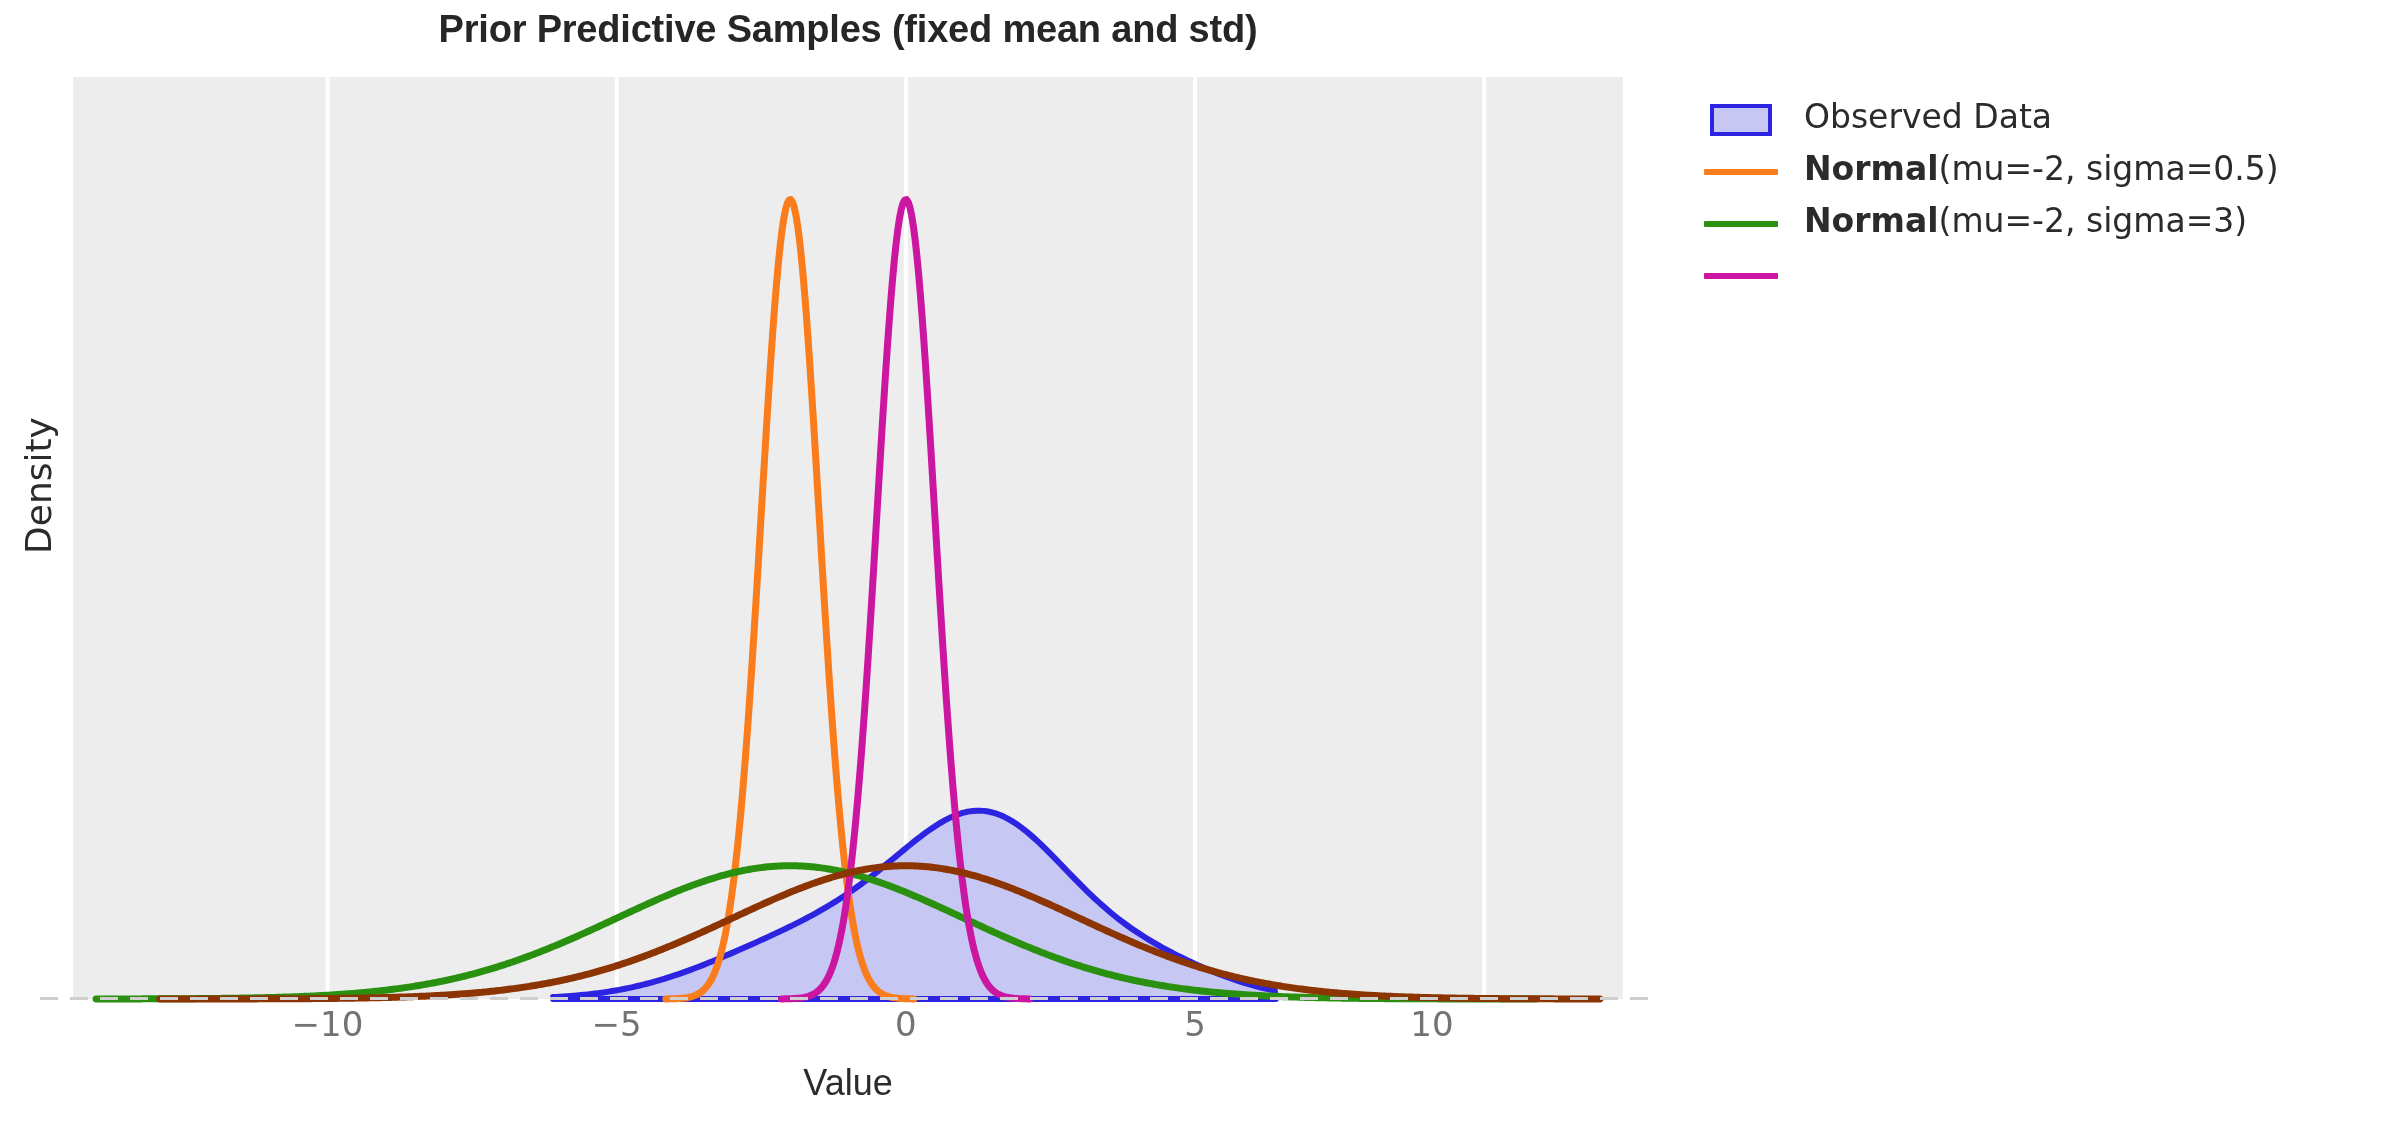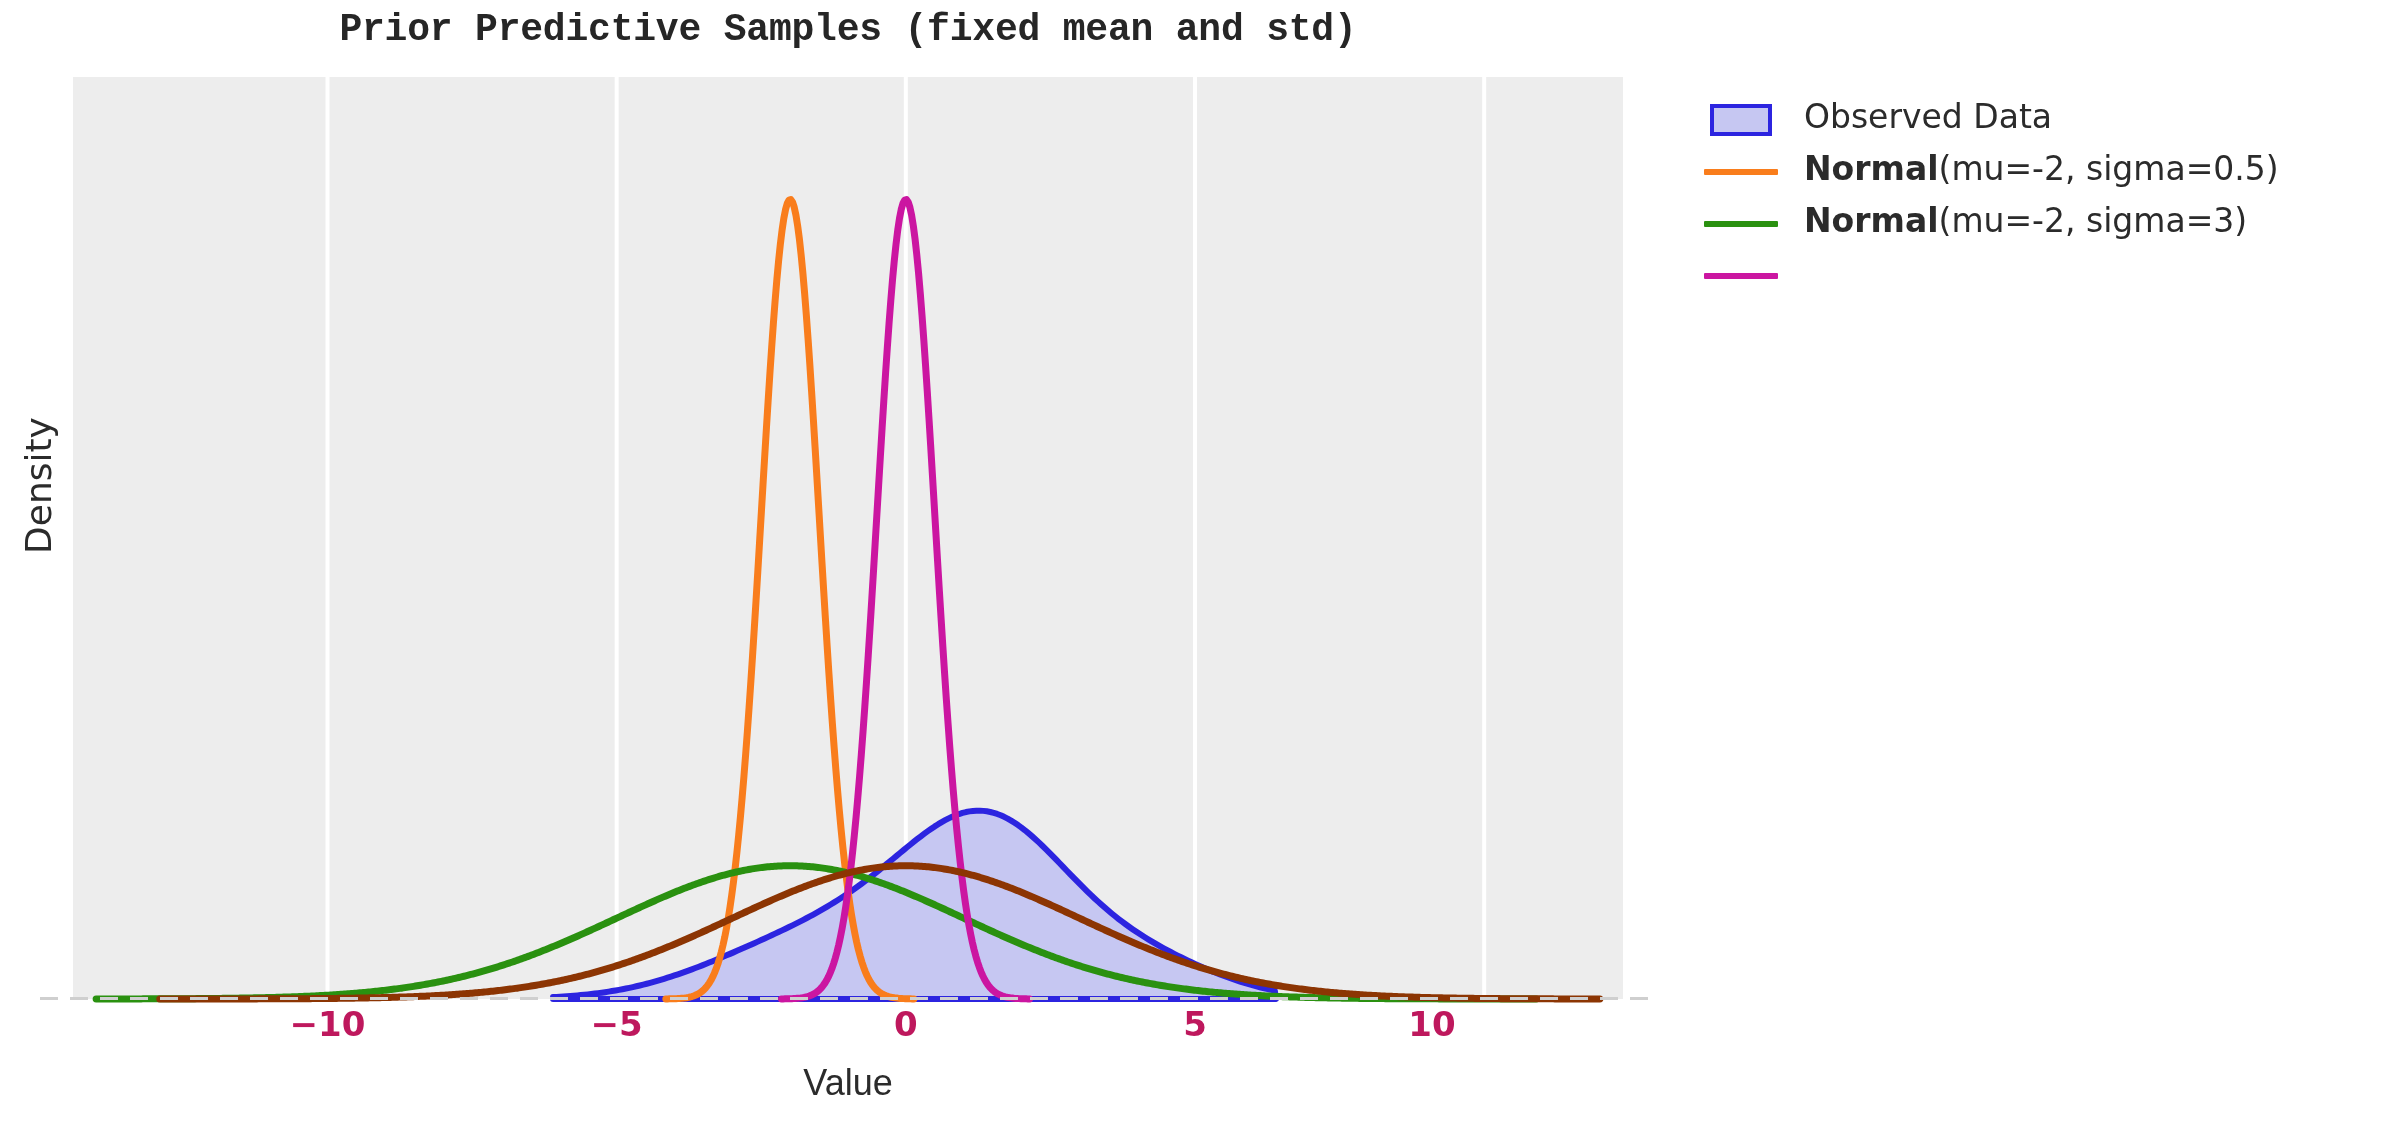--- a/index.html
+++ b/index.html
@@ -18,21 +18,21 @@
     width: 2391px;
     height: 1124px;
     background: #ffffff;
   }
   #chart-title {
     position: absolute;
     left: 73px;
     top: 8px;
     width: 1550px;
     text-align: center;
-    font-family: Liberation Mono, monospace;
+    font-family: Liberation Sans, sans-serif;
     font-size: 38px;
     font-weight: bold;
     color: #262626;
     letter-spacing: -0.2px;
     white-space: nowrap;
   }
   #plot-area {
     position: absolute;
     left: 73px;
     top: 77px;
@@ -59,22 +59,21 @@
       #cfcfcf 0px, #cfcfcf 18px, rgba(0,0,0,0) 18px, rgba(0,0,0,0) 30px);
   }
   .xtick-label {
     position: absolute;
     top: 1004px;
     width: 120px;
     margin-left: -60px;
     text-align: center;
     font-family: "DejaVu Sans", sans-serif;
     font-size: 34px;
-    color: #be185d;
-    font-weight: bold;
+    color: #737373;
   }
   #xaxis-title {
     position: absolute;
     left: 73px;
     top: 1062px;
     width: 1550px;
     text-align: center;
     font-family: Liberation Sans, sans-serif;
     font-size: 36px;
     color: #2b2b2b;

